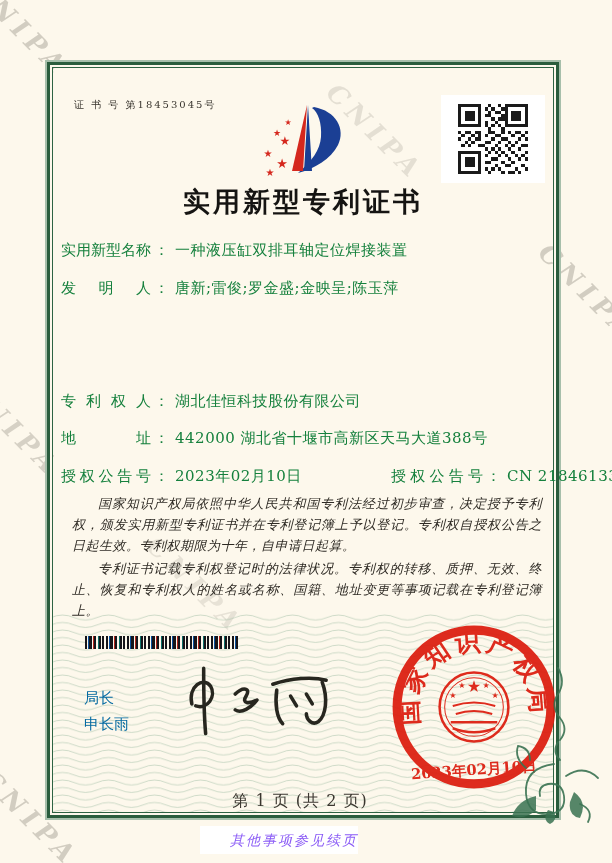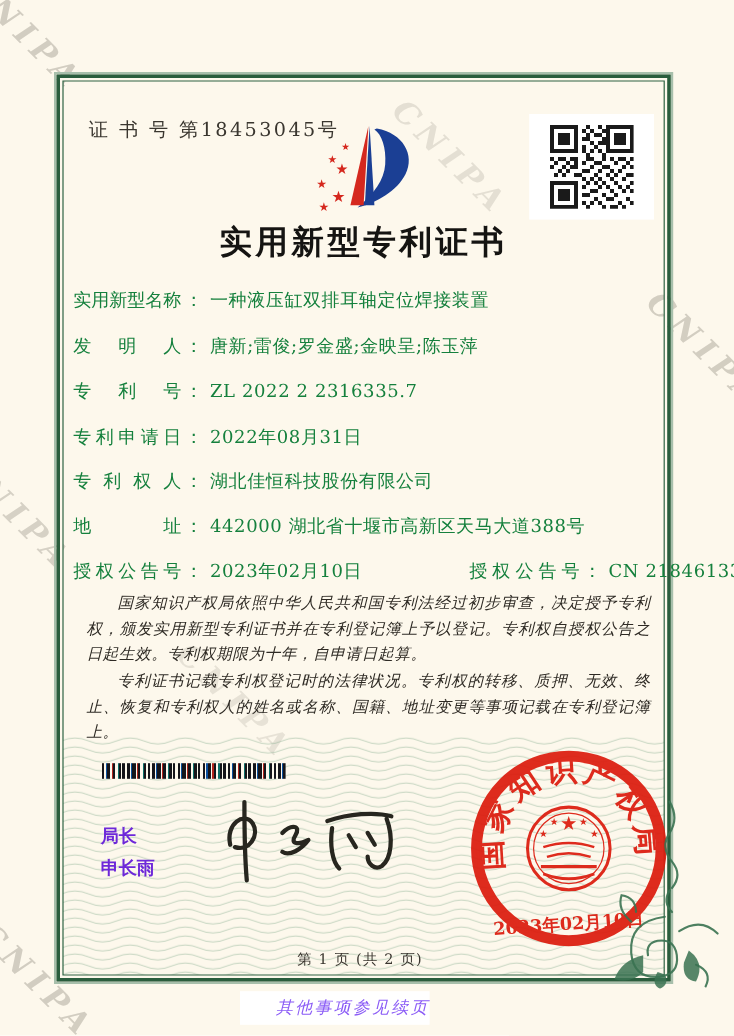--- a/index.html
+++ b/index.html
@@ -14,21 +14,21 @@
     font-size:26px; letter-spacing:6px; color:#b7b2a6;
     transform:translate(-50%,-50%) rotate(45deg);
     white-space:nowrap; pointer-events:none;
   }
   .border-box{
     position:absolute; left:47px; top:62px; width:506px; height:750px;
     border:3px solid #2a5d3d;
     box-shadow:0 0 0 2px #a7bfab, inset 0 0 0 2px #fdf8ec, inset 0 0 0 3px #2e6343;
   }
   .waves{position:absolute; left:51px; top:614px; pointer-events:none;}
-  .cert-no{position:absolute; left:74px; top:98px; font-size:16px; letter-spacing:2px; color:#3a362f;}
+  .cert-no{position:absolute; left:74px; top:98px; font-size:10px; letter-spacing:2px; color:#3a362f;}
   .qr-box{position:absolute; left:441px; top:95px; width:104px; height:88px; background:#ffffff;}
   .qr-box svg{position:absolute; left:17px; top:9px;}
   .logo{position:absolute; left:248px; top:103px;}
   .title{
     position:absolute; left:47px; top:184px; width:512px; text-align:center;
     font-size:27px; font-weight:600; letter-spacing:3px; color:#151412;
   }
   .frow{position:absolute; left:61px; width:460px; font-size:15px; color:#15803d; white-space:nowrap;}
   .flabel{display:inline-block; width:90px; text-align:justify; text-align-last:justify; vertical-align:top;}
   .fcolon{display:inline-block; margin:0 6px 0 3px;}
@@ -42,25 +42,25 @@
   }
   .paras p{margin:0 0 2px 0; text-indent:2em; letter-spacing:0.5px;}
   .barcode{
     position:absolute; left:85px; top:636px; width:153px; height:13px;
     background:repeating-linear-gradient(90deg,
       #15151a 0 2px,#fdf8ec 2px 3px,#0a4f9c 3px 4px,#15151a 4px 7px,
       #fdf8ec 7px 8px,#b0241c 8px 9px,#15151a 9px 11px,#fdf8ec 11px 13px,
       #0d6e66 13px 14px,#15151a 14px 16px,#fdf8ec 16px 17px,#15151a 17px 19px,
       #fdf8ec 19px 21px);
   }
-  .signoff{position:absolute; left:84px; top:685px; font-family:"Liberation Sans","DejaVu Sans",sans-serif; font-weight:700; font-size:15px; color:#6d28d9; line-height:26px;}
+  .signoff{position:absolute; left:84px; top:685px; font-family:"Liberation Sans","DejaVu Sans",sans-serif; font-weight:400; font-size:15px; color:#0369a1; line-height:26px;}
   .signature{position:absolute; left:178px; top:660px;}
   .seal{position:absolute; left:388px; top:621px;}
   .flourish{position:absolute; left:496px; top:664px; pointer-events:none;}
-  .page-info{position:absolute; left:47px; top:791px; width:506px; text-align:center; font-size:12px; color:#3a362f; letter-spacing:1px;}
+  .page-info{position:absolute; left:47px; top:791px; width:506px; text-align:center; font-size:16px; color:#3a362f; letter-spacing:1px;}
   .note{
     position:absolute; left:200px; top:826px; width:158px; height:28px;
     background:#ffffff; text-align:right; line-height:28px;
     font-size:14px; font-style:italic; letter-spacing:2px; color:#8b5cf6;
   }
 </style>
 </head>
 <body>
 
 <div class="page">
@@ -112,26 +112,20 @@
     </svg>
   </div>
 
   <div class="title">实用新型专利证书</div>
 
   <div class="frow" style="top:241px">
     <span class="flabel">实用新型名称</span><span class="fcolon">：</span><span class="fvalue">一种液压缸双排耳轴定位焊接装置</span>
   </div>
   <div class="frow" style="top:279px">
     <span class="flabel">发明人</span><span class="fcolon">：</span><span class="fvalue">唐新;雷俊;罗金盛;金映呈;陈玉萍</span>
-  </div>
-  <div class="frow" style="top:317px">
-    <span class="flabel">专利号</span><span class="fcolon">：</span><span class="fvalue">ZL 2022 2 2316335.7</span>
-  </div>
-  <div class="frow" style="top:355px">
-    <span class="flabel">专利申请日</span><span class="fcolon">：</span><span class="fvalue">2022年08月31日</span>
   </div>
   <div class="frow" style="top:392px">
     <span class="flabel">专利权人</span><span class="fcolon">：</span><span class="fvalue">湖北佳恒科技股份有限公司</span>
   </div>
   <div class="frow" style="top:429px">
     <span class="flabel">地址</span><span class="fcolon">：</span><span class="fvalue">442000 湖北省十堰市高新区天马大道388号</span>
   </div>
   <div class="frow" style="top:467px">
     <span class="flabel">授权公告号</span><span class="fcolon">：</span><span class="fvalue">2023年02月10日</span>
     <span class="grant2">

